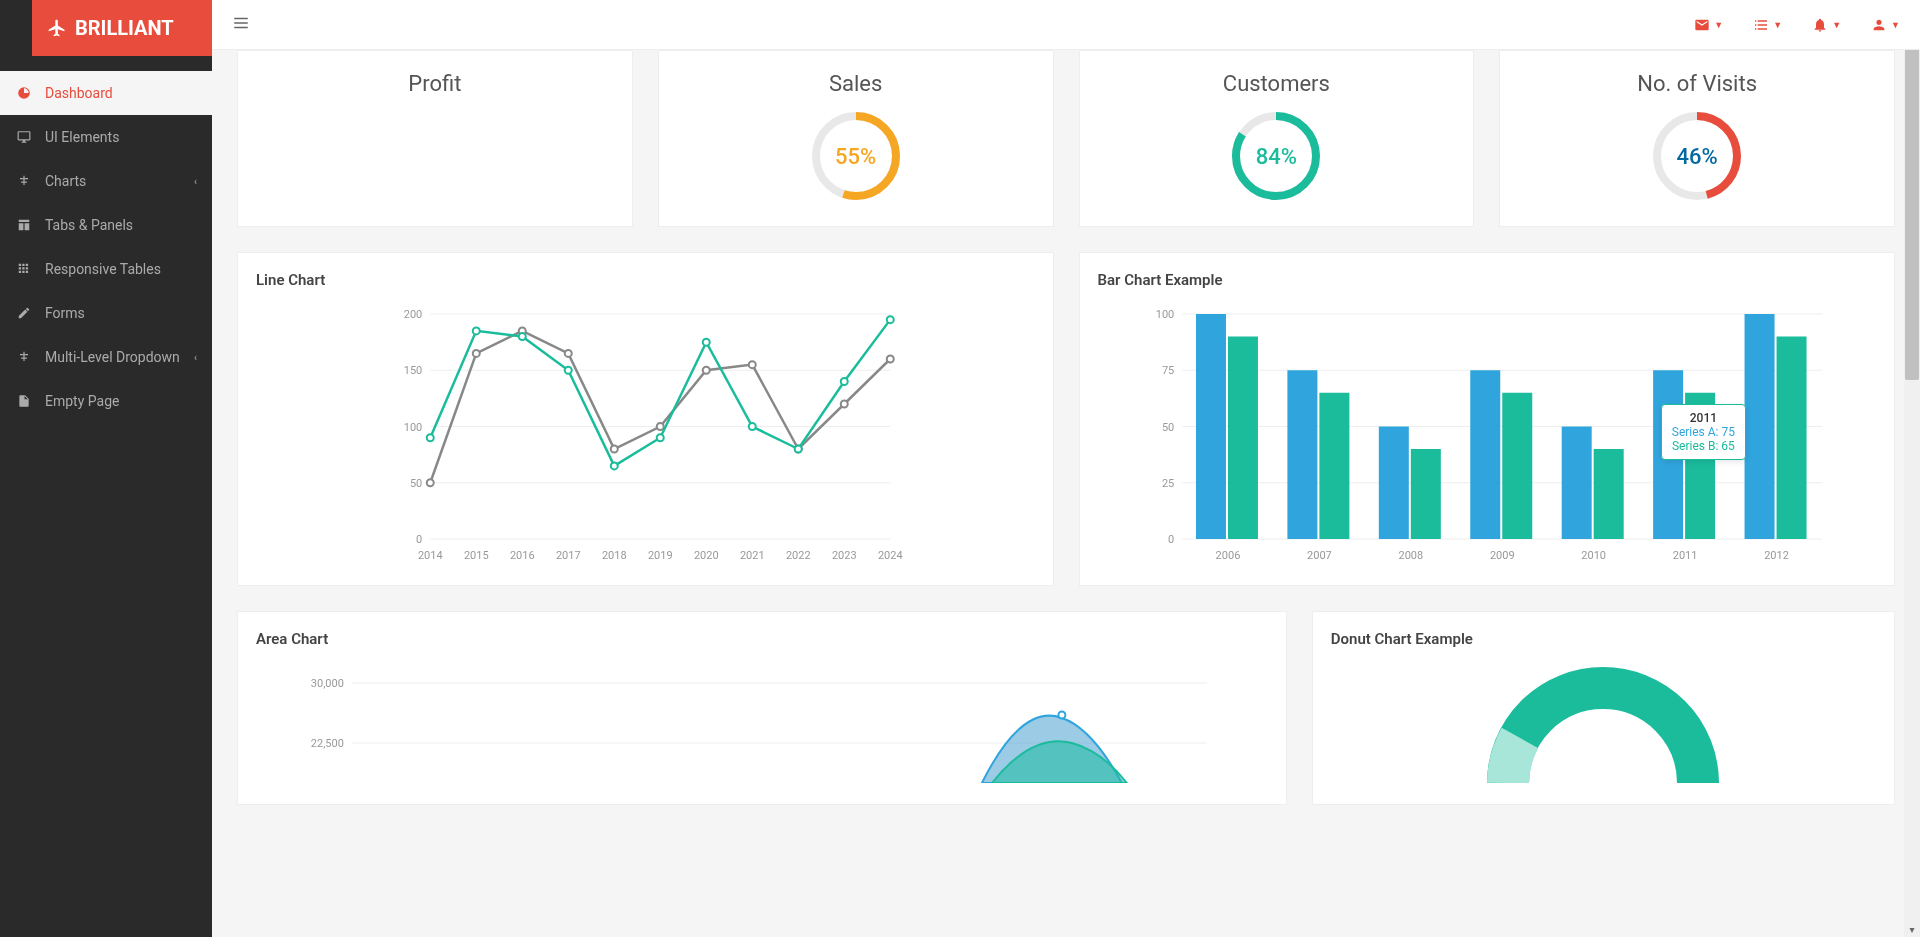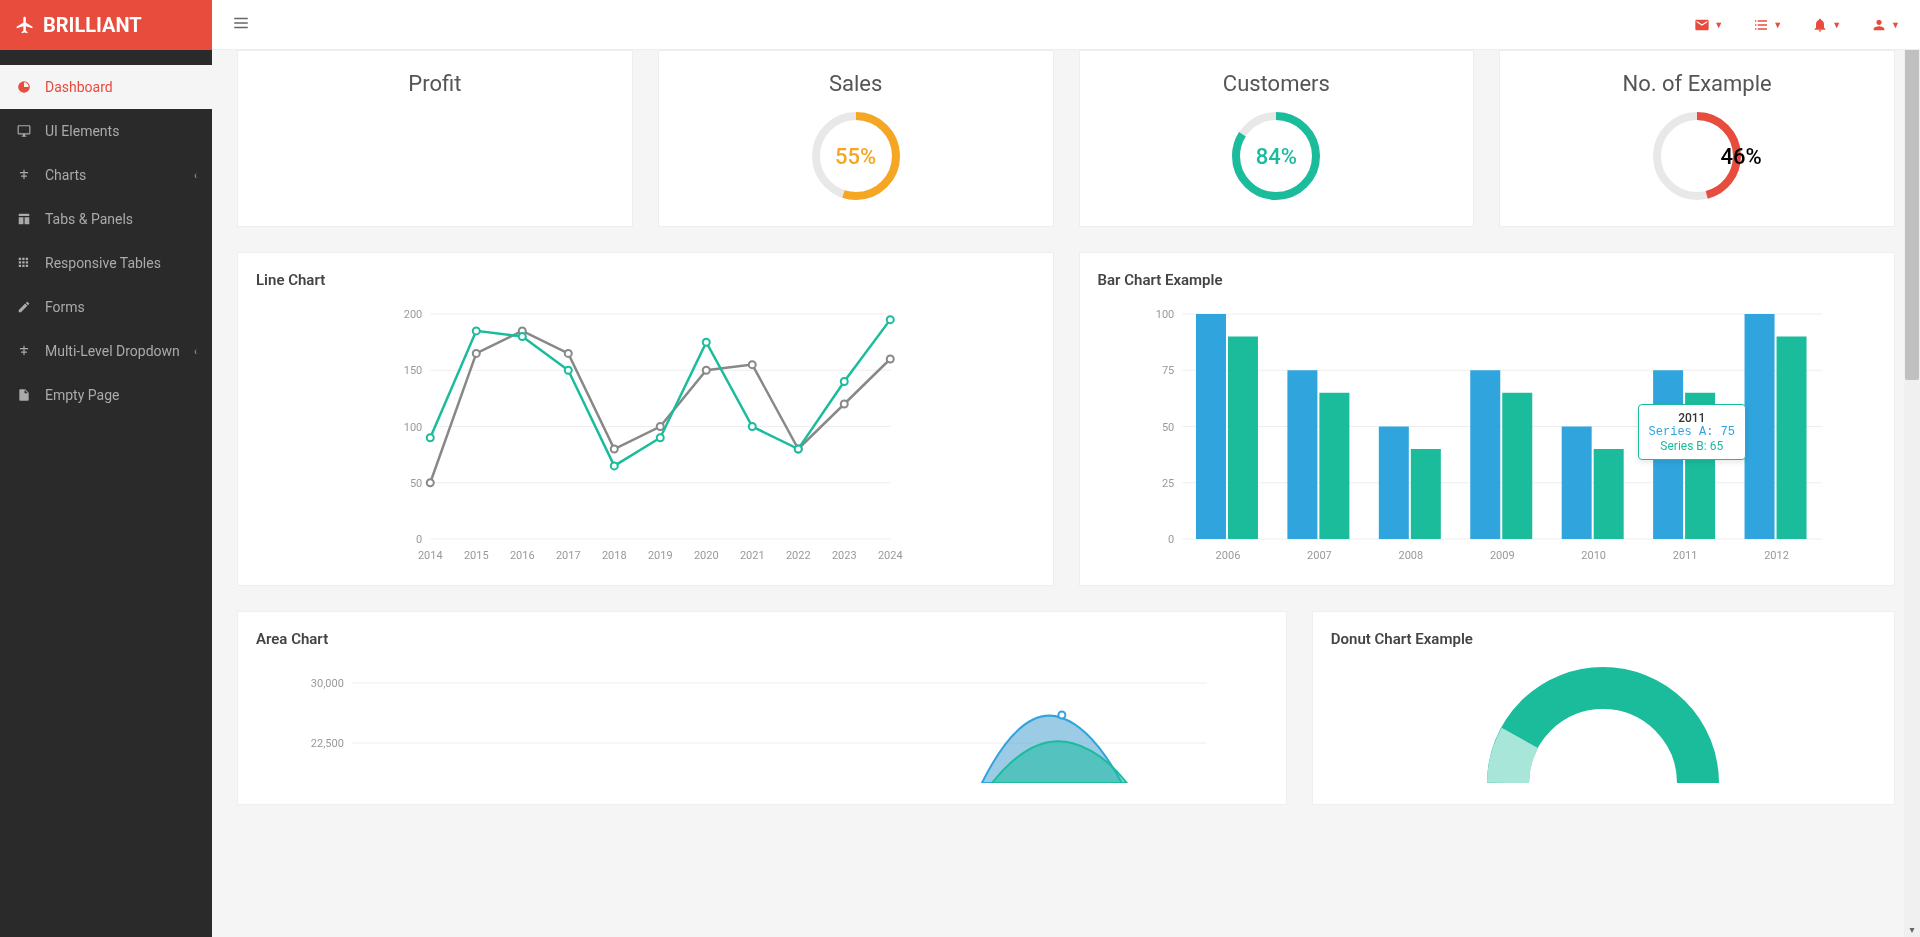--- a/index.html
+++ b/index.html
@@ -1,20 +1,20 @@
 <!DOCTYPE html>
 <html><head>
 <meta charset="utf-8">
 <style>
 * { margin: 0; padding: 0; box-sizing: border-box; }
 body { font-family: -apple-system, BlinkMacSystemFont, "Segoe UI", Roboto, "Helvetica Neue", Arial, sans-serif; background: #f5f5f5; color: #333; font-size: 14px; }
 
 
 .sidebar { position: fixed; left: 0; top: 0; width: 212px; height: 100vh; background: #2a2a2a; z-index: 100; }
-.brand { background: #e74c3c; height: 50px; display: flex; align-items: center; padding: 0 15px; color: #fff; font-weight: bold; font-size: 20px; }
+.brand { background: #e74c3c; height: 56px; display: flex; align-items: center; padding: 0 15px; color: #fff; font-weight: bold; font-size: 20px; margin-left: 32px; }
 .brand svg { margin-right: 8px; }
 .brand-spacer { height: 15px; background: #2a2a2a; }
 .nav-item { display: flex; align-items: center; padding: 14px 15px; color: #aaa; cursor: pointer; font-size: 14px; position: relative; }
 .nav-item.active { background: #f5f5f5; color: #e74c3c; }
 .nav-icon { width: 18px; margin-right: 12px; display: inline-flex; align-items: center; justify-content: center; }
 .nav-chevron { position: absolute; right: 15px; font-size: 10px; }
 
 
 .topbar { position: fixed; left: 212px; right: 0; top: 0; height: 50px; background: #fff; border-bottom: 1px solid #eee; display: flex; align-items: center; justify-content: space-between; padding: 0 20px; z-index: 90; }
 .hamburger { cursor: pointer; color: #666; }
@@ -29,35 +29,35 @@
 .stat-row { display: grid; grid-template-columns: repeat(4, 1fr); gap: 25px; margin-bottom: 25px; margin-top:0; }
 .stat-card { background: #fff; padding: 20px 20px 25px 20px; text-align: center; border: 1px solid #eee; }
 .stat-title { color: #555; font-size: 22px; margin-bottom: 15px; }
 .gauge-wrap { display: flex; justify-content: center; }
 .gauge { position: relative; width: 90px; height: 90px; }
 .gauge svg { transform: rotate(-90deg); }
 .gauge-text { position: absolute; top: 50%; left: 50%; transform: translate(-50%,-50%); font-size: 22px; font-weight: 500; }
 .c-blue { color: #2196f3; }
 .c-orange { color: #f5a623; }
 .c-teal { color: #1abc9c; }
-.c-red { color: #000000; margin-left: 44px; }
+.c-red { color: #0369a1; }
 
 
 .chart-row { display: grid; grid-template-columns: 1fr 1fr; gap: 25px; margin-bottom: 25px; }
 .chart-row-2 { display: grid; grid-template-columns: 1.8fr 1fr; gap: 25px; }
 .panel { background: #fff; border: 1px solid #eee; padding: 18px; }
 .panel-title { font-weight: 600; color: #444; margin-bottom: 15px; font-size: 15px; }
 .chart-body { position: relative; }
 
 .axis-label { font-size: 11px; fill: #999; font-family: inherit; }
 .grid-line { stroke: #eee; stroke-width: 1; }
 
 .tooltip-box { position: absolute; background: #fff; border: 1px solid #1abc9c; border-radius: 4px; padding: 6px 10px; font-size: 12px; text-align: center; box-shadow: 0 2px 6px rgba(0,0,0,0.1); }
 .tt-year { color: #333; font-weight: 500; }
-.tt-a { color: #30a5dd; font-family: Liberation Mono, monospace; }
+.tt-a { color: #30a5dd; }
 .tt-b { color: #1abc9c; }
 
 .scrollbar-track { position: fixed; right: 0; top: 0; width: 16px; height: 100vh; background: #f0f0f0; }
 .scrollbar-thumb { position: absolute; right: 1px; width: 14px; background: #c0c0c0; border-radius: 2px; }
 .scroll-arrow { position: absolute; width: 16px; height: 16px; display:flex; align-items:center; justify-content:center; font-size:10px; color:#666; }
 </style>
 </head>
 <body>
 
 <div class="sidebar">
@@ -197,21 +197,21 @@
           <div class="gauge">
       <svg width="90" height="90">
         <circle cx="45" cy="45" r="40" fill="none" stroke="#e8e8e8" stroke-width="8"></circle>
         <circle cx="45" cy="45" r="40" fill="none" stroke="#1abc9c" stroke-width="8" stroke-dasharray="251.32741228718345" stroke-dashoffset="40.21238596594936" stroke-linecap="butt"></circle>
       </svg>
       <div class="gauge-text c-teal">84%</div>
     </div>
         </div>
       </div>
       <div class="stat-card">
-    <div class="stat-title">No. of Example</div>
+    <div class="stat-title">No. of Visits</div>
     <div class="gauge-wrap">
           <div class="gauge">
       <svg width="90" height="90">
         <circle cx="45" cy="45" r="40" fill="none" stroke="#e8e8e8" stroke-width="8"></circle>
         <circle cx="45" cy="45" r="40" fill="none" stroke="#e74c3c" stroke-width="8" stroke-dasharray="251.32741228718345" stroke-dashoffset="135.71680263507906" stroke-linecap="butt"></circle>
       </svg>
       <div class="gauge-text c-red">46%</div>
     </div>
         </div>
       </div>

